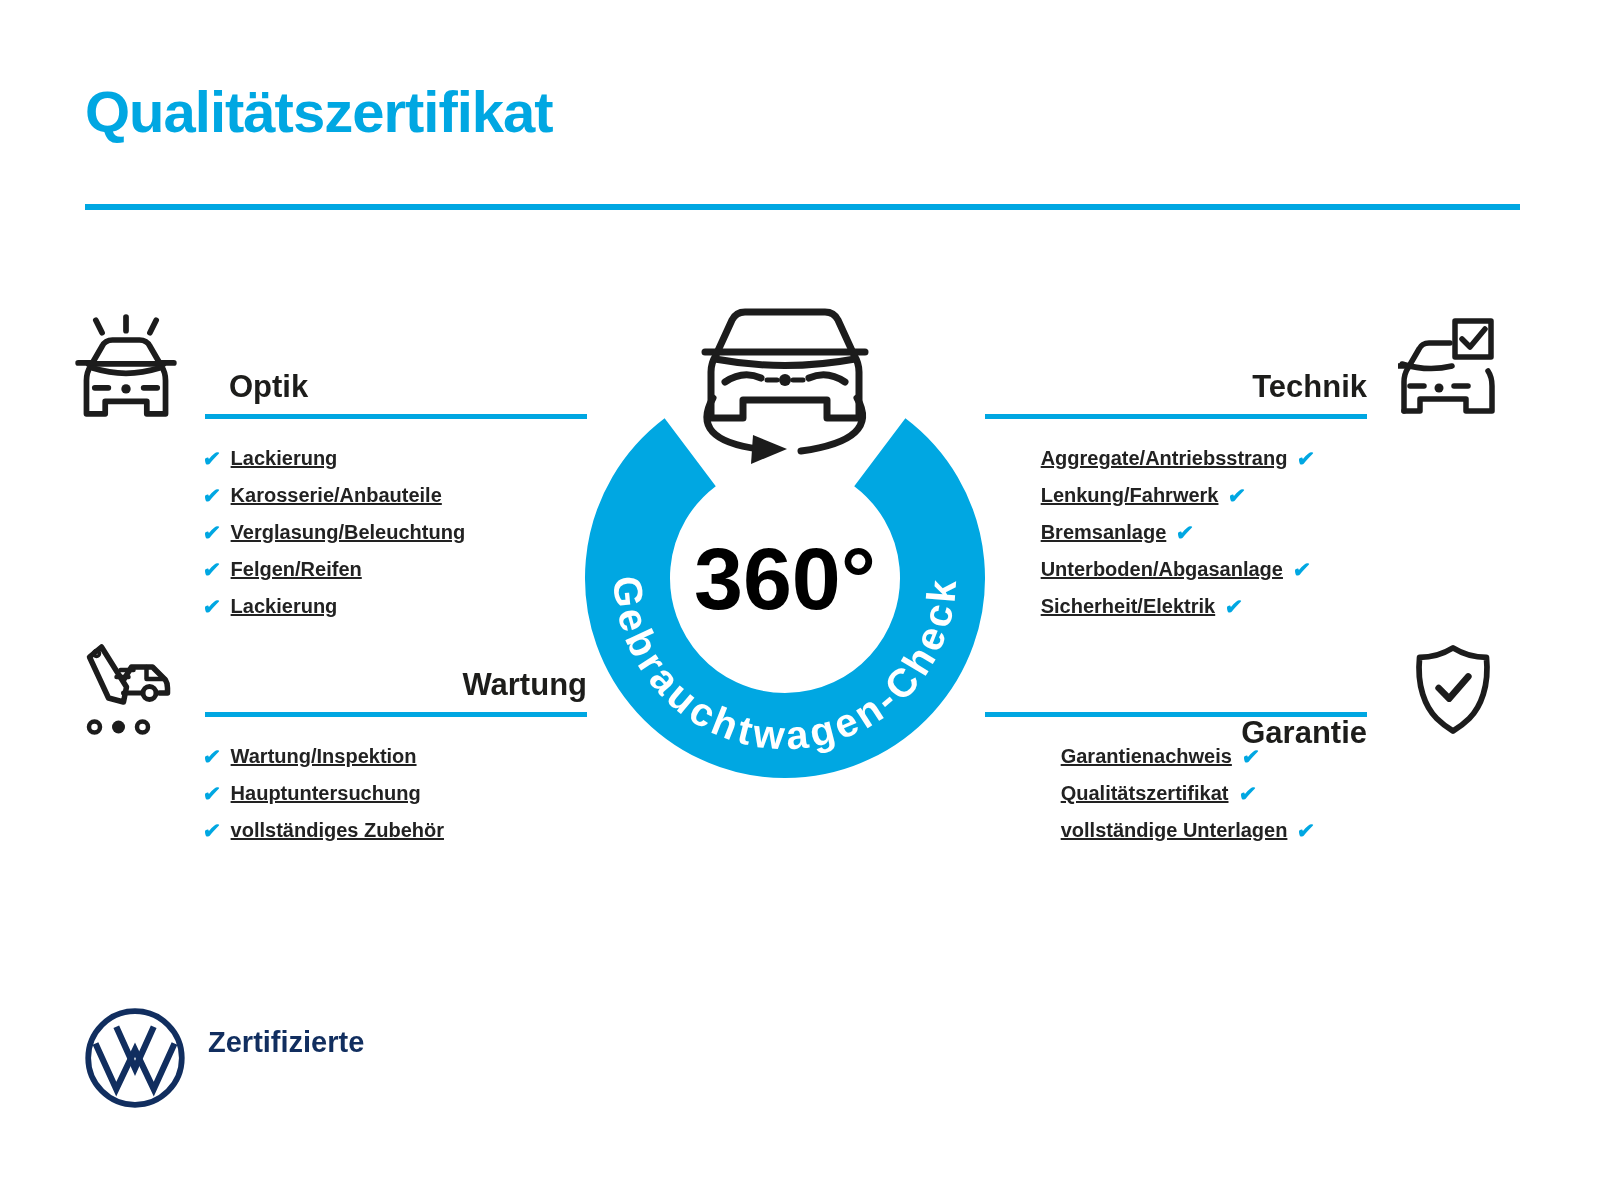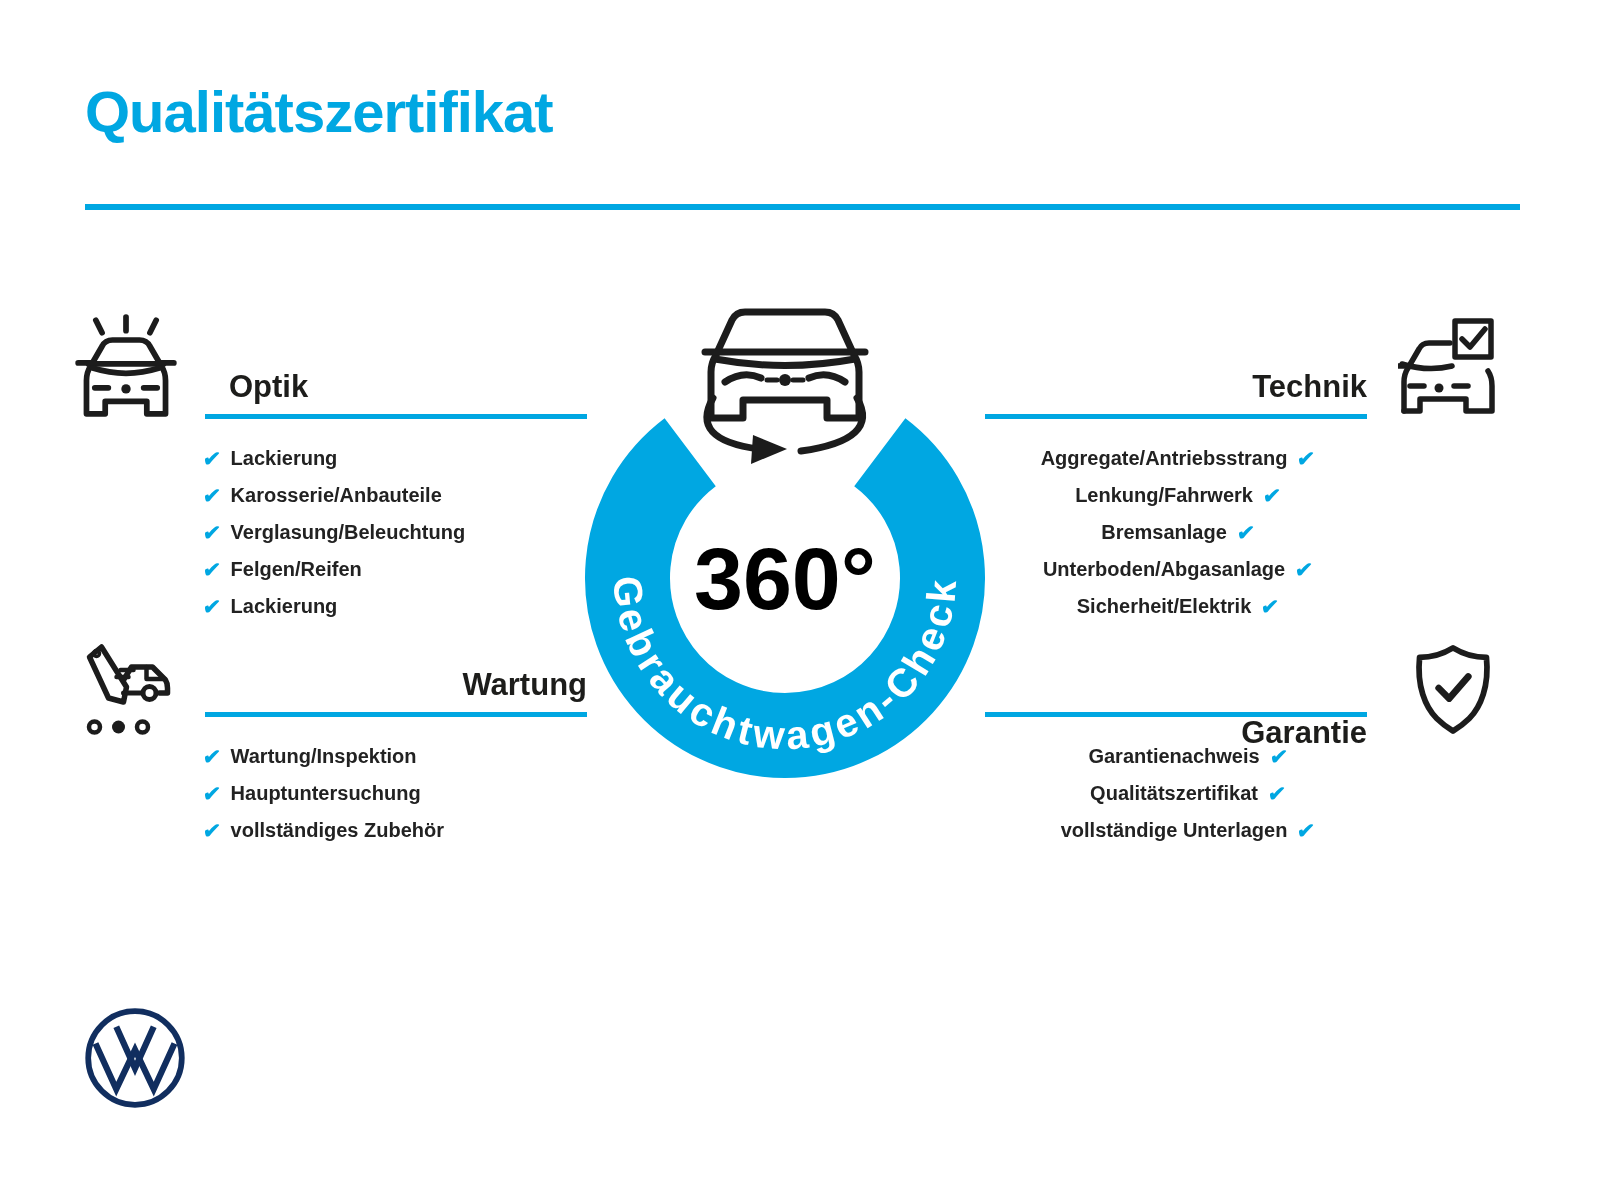--- a/index.html
+++ b/index.html
@@ -13,26 +13,26 @@
     left:85px; top:78px; font-size:58px; font-weight:700; color:var(--blue);
     letter-spacing:-1px;
   }
   .rule{left:85px; top:204px; width:1435px; height:6px; background:var(--blue);}
   .sec-head{
     font-size:31px; font-weight:700; color:var(--ink); width:382px;
   }
   .sec-underline{height:5px; background:var(--blue); width:382px;}
   .list{display:flex; flex-direction:column;}
   .list .row{height:37px; display:flex; align-items:center; gap:10px;}
-  .list.right{align-items:center;}
+  .list.right{align-items:flex-start;}
   .check{
     font-size:21px; font-weight:700; color:var(--blue); line-height:1;
     transform:skewX(-6deg);
   }
-  .label{font-size:20px; font-weight:700; color:#222222; white-space:nowrap;}
+  .label{font-size:20px; font-weight:700; color:#222222; white-space:nowrap;text-decoration:underline;}
   .brand-text{
     left:208px; top:1022px; font-size:29px; font-weight:700; color:var(--navy);
     line-height:41px;
   }
   svg{display:block;}
   .icon-stroke{stroke:#1c1c1c; fill:none;}
 </style>
 </head>
 <body>
 
@@ -207,15 +207,16 @@
   </svg>
 
   <svg class="abs" style="left:83px; top:1006px;" width="104" height="104" viewBox="0 0 100 100">
     <g fill="none" stroke="#112e5f" stroke-width="6" stroke-linecap="butt" stroke-linejoin="miter">
       <circle cx="50" cy="50" r="45" stroke-width="5.5"></circle>
       <path d="M 32 20 L 50 60 L 68 20"></path>
       <path d="M 12 36 L 32 80 L 50 42 L 68 80 L 88 36"></path>
     </g>
   </svg>
   <div class="abs brand-text">
+    <div>Zertifizierte</div>
   </div>
 
 </div>
 
 </body></html>

